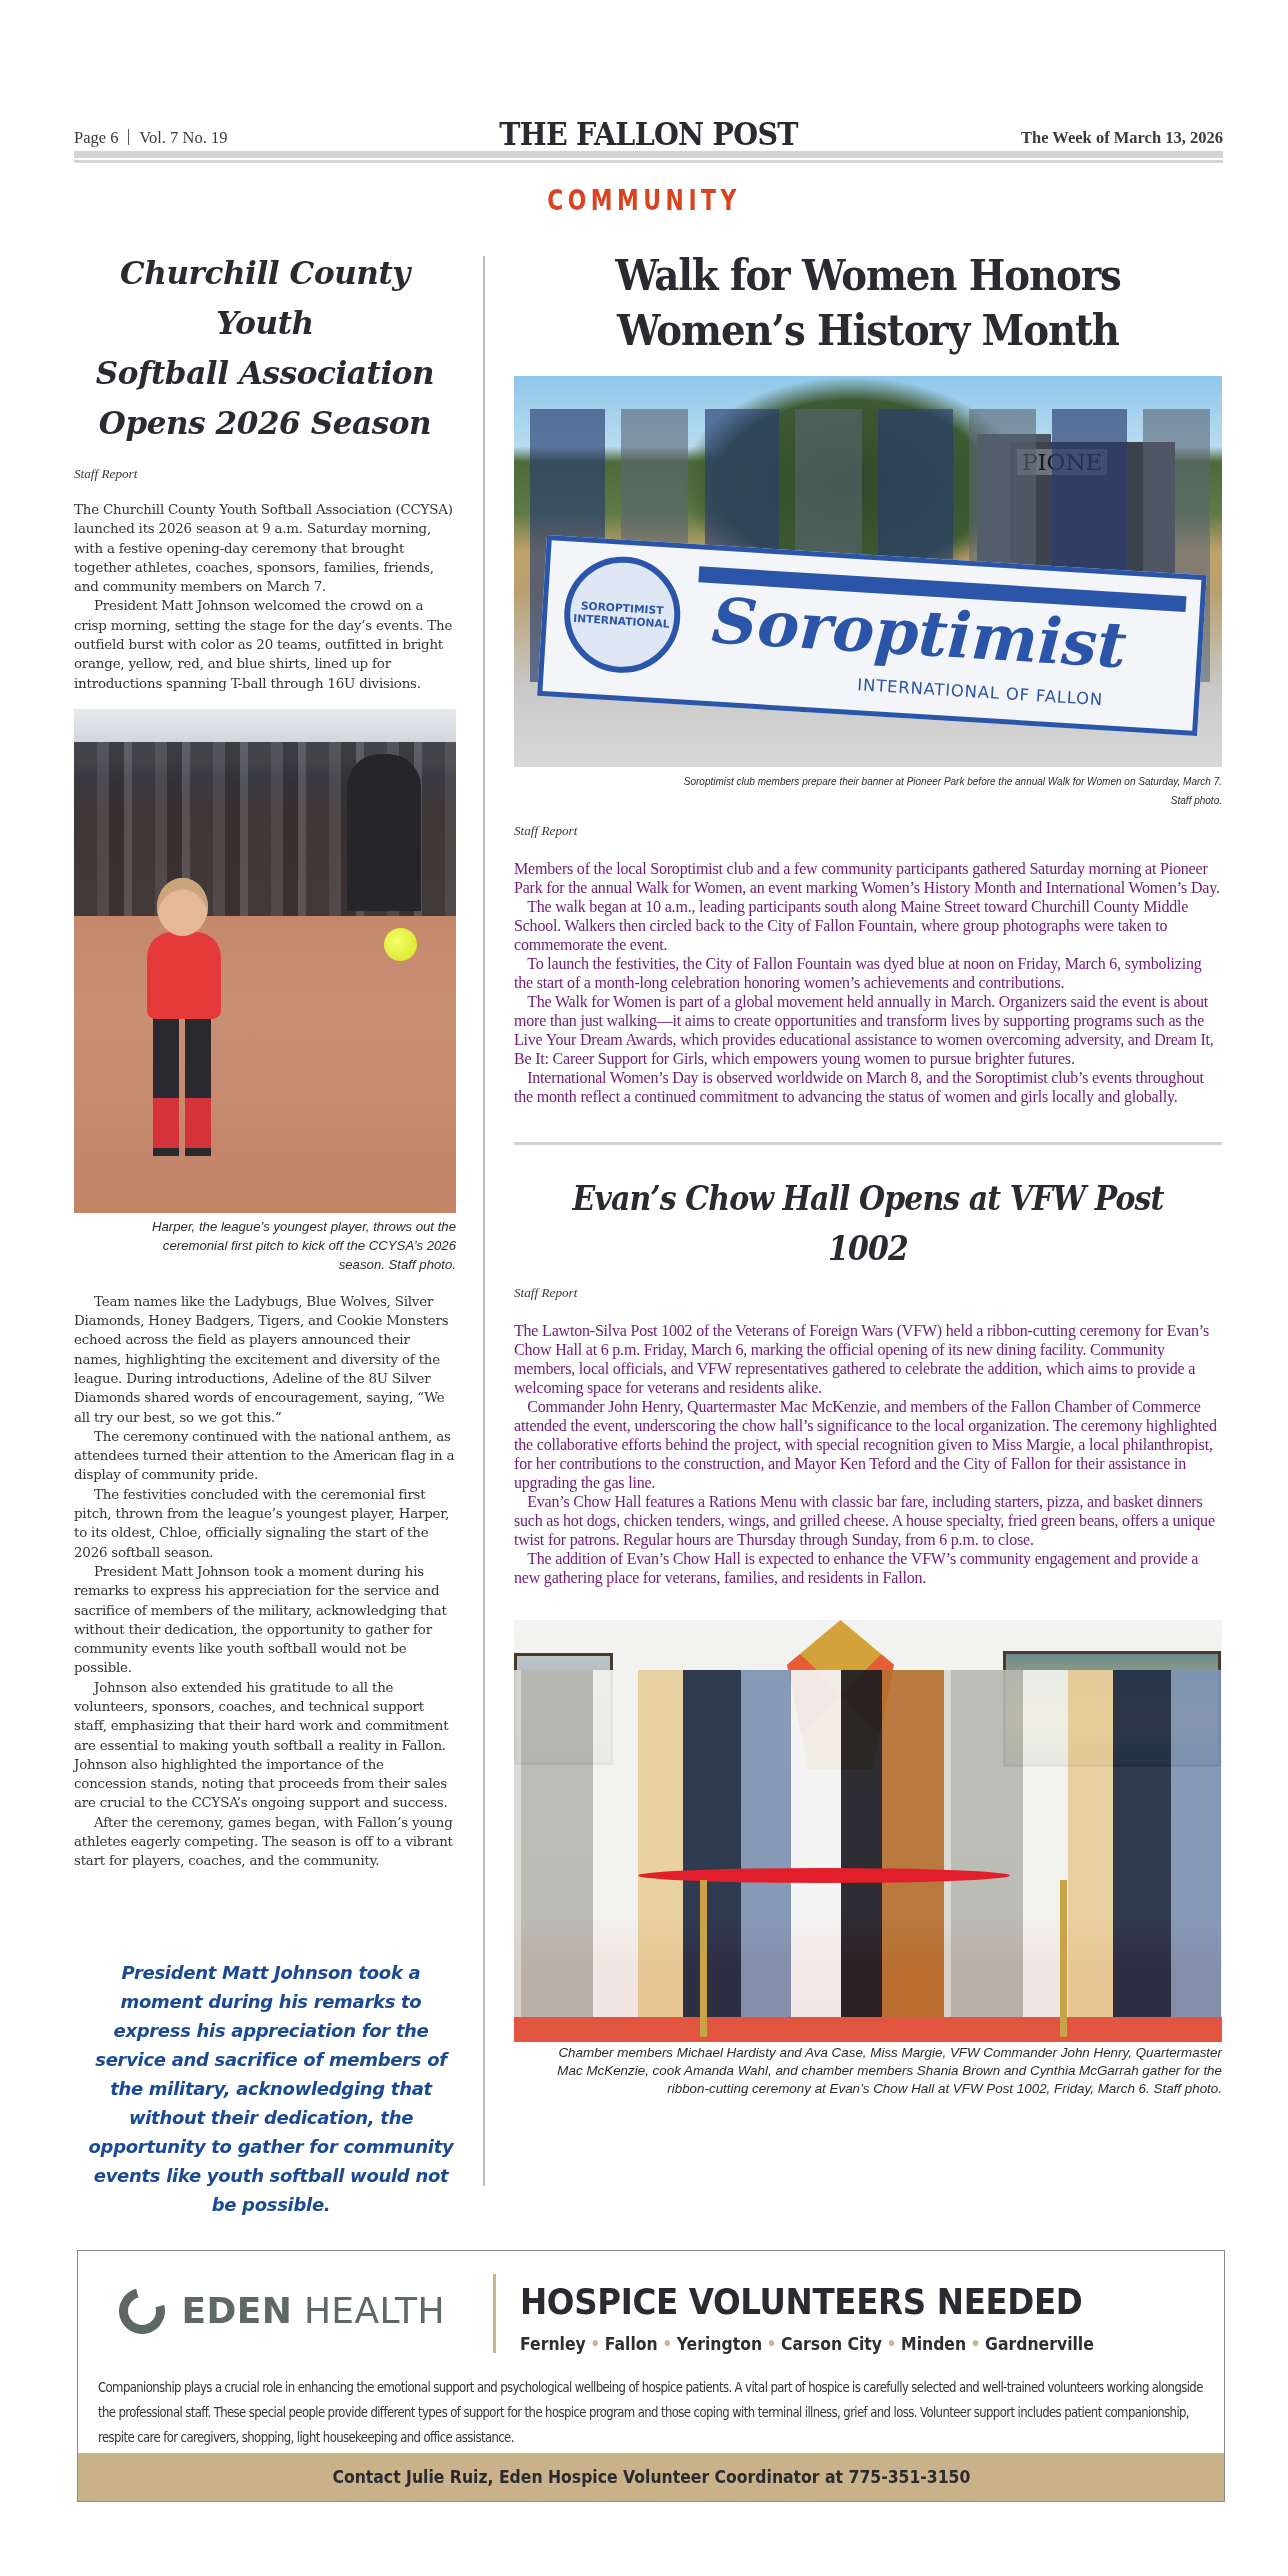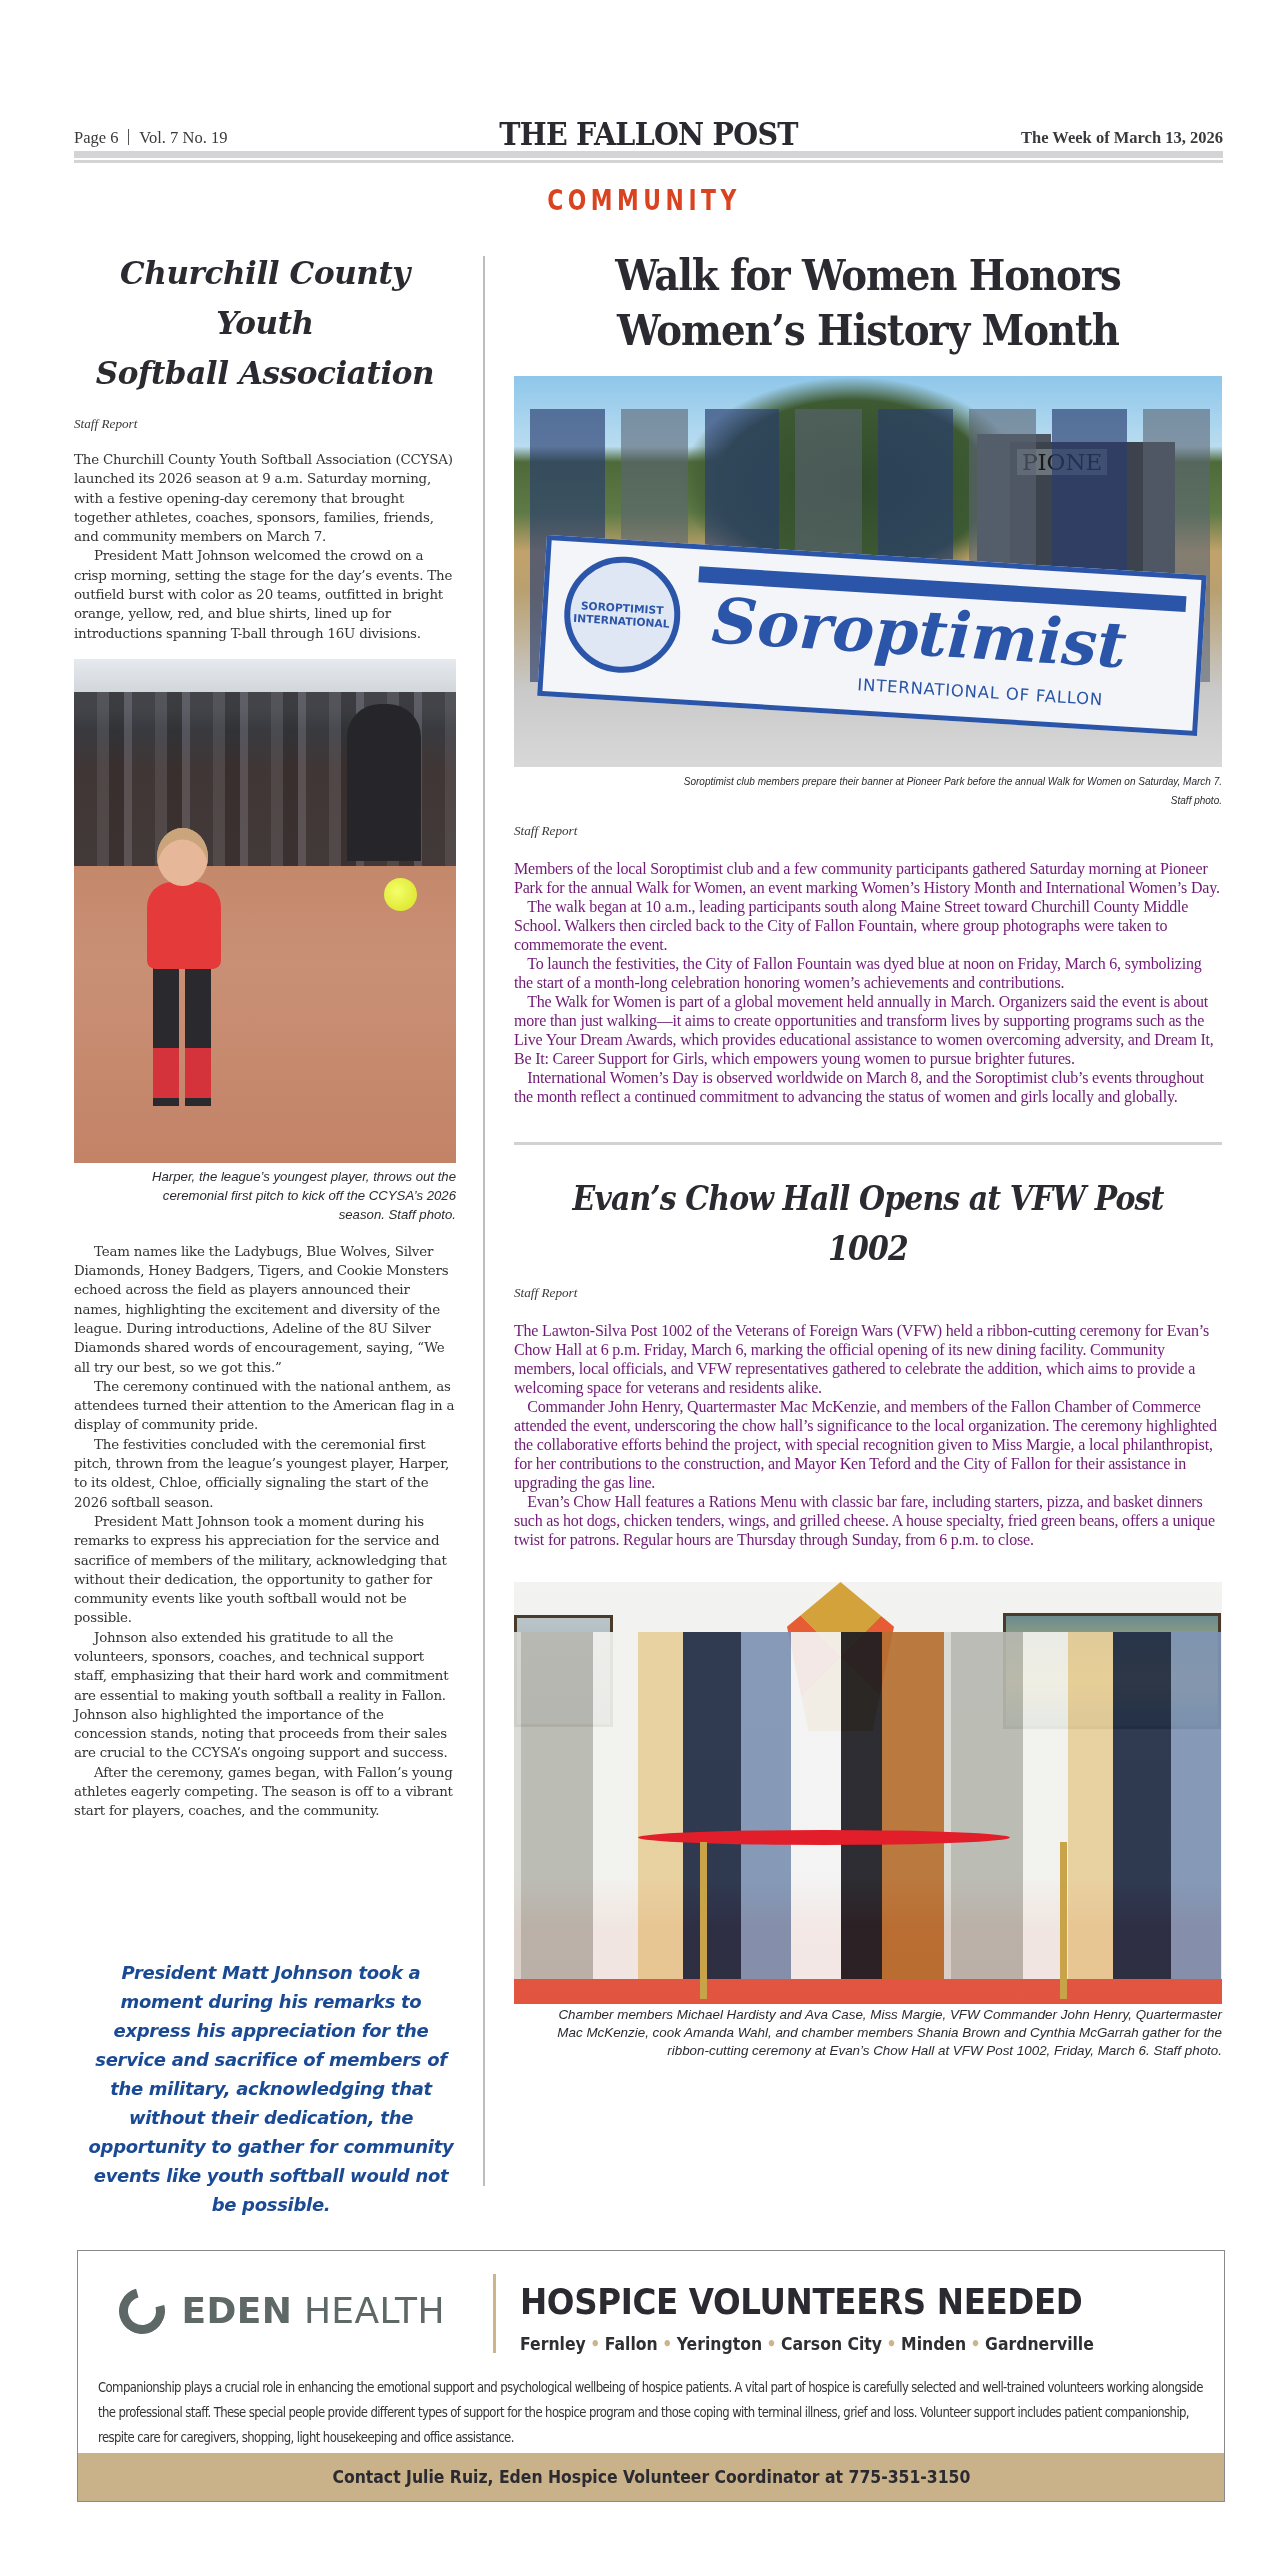--- a/index.html
+++ b/index.html
@@ -95,20 +95,21 @@
   <div class="mh-right">The Week of March 13, 2026</div>
 </header>
 <div class="rule-thick"></div>
 <div class="rule-thin"></div>
 <div class="section-label">COMMUNITY</div>
 
 <article class="col-left">
   <h1 class="h-softball">
     <div>Churchill County Youth</div>
     <div>Softball Association</div>
+    <div>Opens 2026 Season</div>
   </h1>
   <div class="byline" style="margin-top:18px;">Staff Report</div>
   <div class="body-l" style="margin-top:18px;">
     <p>The Churchill County Youth Softball Association (CCYSA) launched its 2026 season at 9 a.m. Saturday morning, with a festive opening-day ceremony that brought together athletes, coaches, sponsors, families, friends, and community members on March 7.</p>
     <p>President Matt Johnson welcomed the crowd on a crisp morning, setting the stage for the day’s events. The outfield burst with color as 20 teams, outfitted in bright orange, yellow, red, and blue shirts, lined up for introductions spanning T-ball through 16U divisions.</p>
   </div>
   <div class="photo photo-softball" style="margin-top:16.5px;">
     <div class="fence"></div>
     <div class="crowd"></div>
     <div class="person-big"></div>
@@ -165,20 +166,21 @@
 
   <div class="story-rule" style="margin-top:36px;"></div>
 
   <article>
     <h1 class="h-evan" style="margin-top:28px;">Evan’s Chow Hall Opens at VFW Post 1002</h1>
     <div class="byline" style="margin-top:11.6px;">Staff Report</div>
     <div class="body-r" style="margin-top:20px;">
       <p>The Lawton-Silva Post 1002 of the Veterans of Foreign Wars (VFW) held a ribbon-cutting ceremony for Evan’s Chow Hall at 6 p.m. Friday, March 6, marking the official opening of its new dining facility. Community members, local officials, and VFW representatives gathered to celebrate the addition, which aims to provide a welcoming space for veterans and residents alike.</p>
       <p>Commander John Henry, Quartermaster Mac McKenzie, and members of the Fallon Chamber of Commerce attended the event, underscoring the chow hall’s significance to the local organization. The ceremony highlighted the collaborative efforts behind the project, with special recognition given to Miss Margie, a local philanthropist, for her contributions to the construction, and Mayor Ken Teford and the City of Fallon for their assistance in upgrading the gas line.</p>
       <p>Evan’s Chow Hall features a Rations Menu with classic bar fare, including starters, pizza, and basket dinners such as hot dogs, chicken tenders, wings, and grilled cheese. A house specialty, fried green beans, offers a unique twist for patrons. Regular hours are Thursday through Sunday, from 6 p.m. to close.</p>
+      <p>The addition of Evan’s Chow Hall is expected to enhance the VFW’s community engagement and provide a new gathering place for veterans, families, and residents in Fallon.</p>
     </div>
     <div class="photo photo-vfw" style="margin-top:33px;">
       <div class="frame-l"></div>
       <div class="frame-r"></div>
       <div class="emblem"></div>
       <div class="people"></div>
       <div class="ribbon"></div>
       <div class="post-l"></div>
       <div class="post-r"></div>
     </div>

